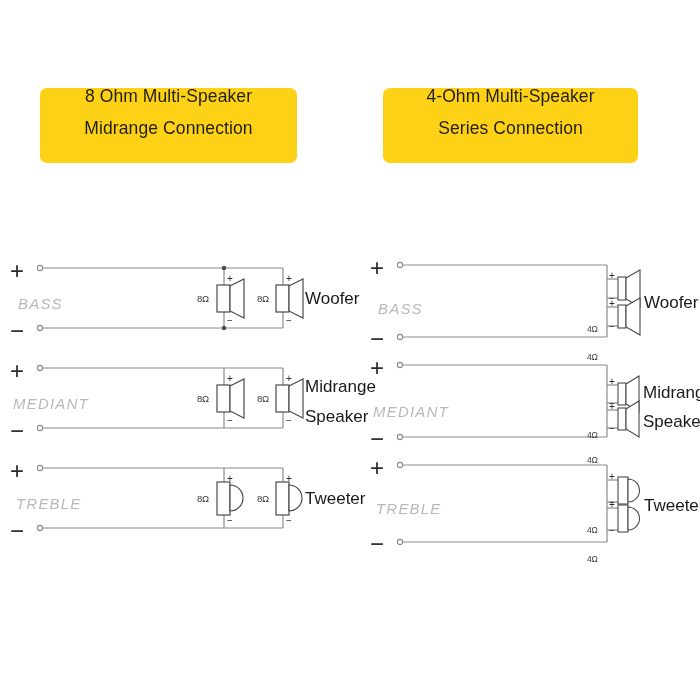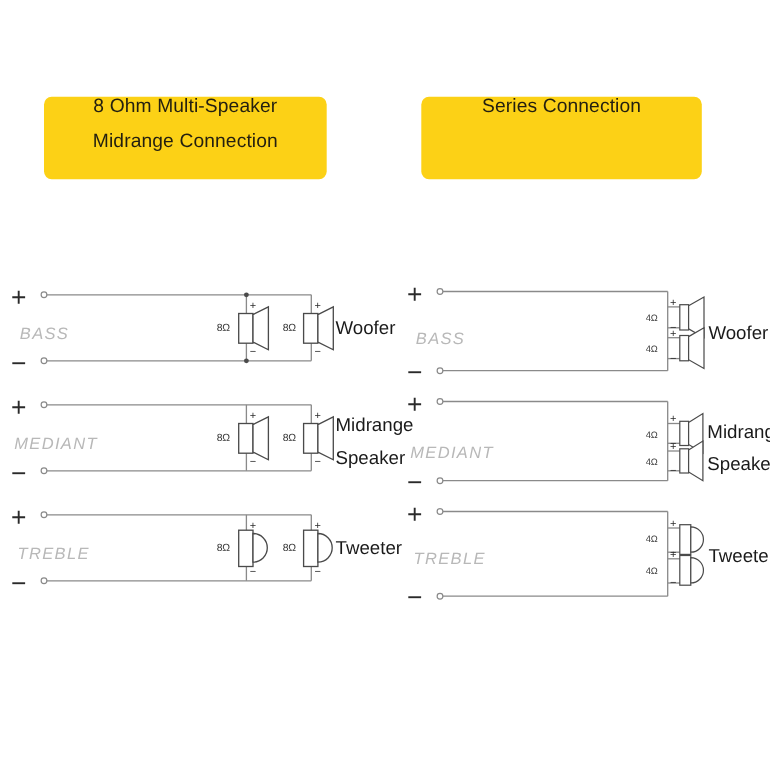--- a/index.html
+++ b/index.html
@@ -65,21 +65,21 @@
     color: #1a1a1a;
     white-space: nowrap;
   }
   .ohm {
     position: absolute;
     font-size: 9.5px;
     color: #3a3a3a;
     white-space: nowrap;
     letter-spacing: -0.2px;
   }
-  .ohm.r4 { font-size: 8.5px; }
+  .ohm.r4 { font-size: 8.5px; margin-top: 40px; }
   .pol {
     position: absolute;
     font-size: 10px;
     color: #2a2a2a;
     line-height: 1;
     white-space: nowrap;
   }
   .bigpol {
     position: absolute;
     font-size: 24px;
@@ -93,20 +93,21 @@
 <body>
 
 <div id="stage">
 
   <div class="banner" id="banner-parallel">
     <span class="line1">8 Ohm Multi-Speaker</span>
     <span class="line2">Midrange Connection</span>
   </div>
 
   <div class="banner" id="banner-series">
+    <span class="line1">4-Ohm Multi-Speaker</span>
     <span class="line2">Series Connection</span>
   </div>
 
   <div class="circuit" id="c-bass-par" style="left:8px; top:255px;">
     <svg class="wires" width="350" height="100">
       <g stroke="#8a8a8a" stroke-width="1.2" fill="none">
         <line x1="32" y1="13" x2="275" y2="13"></line>
         <line x1="32" y1="73" x2="275" y2="73"></line>
         <line x1="216" y1="13" x2="216" y2="73"></line>
         <line x1="275" y1="13" x2="275" y2="73"></line>

